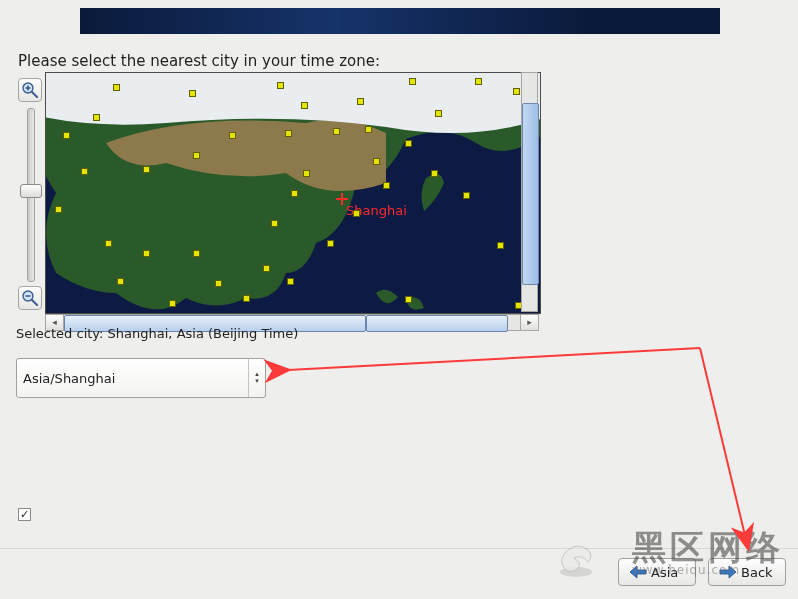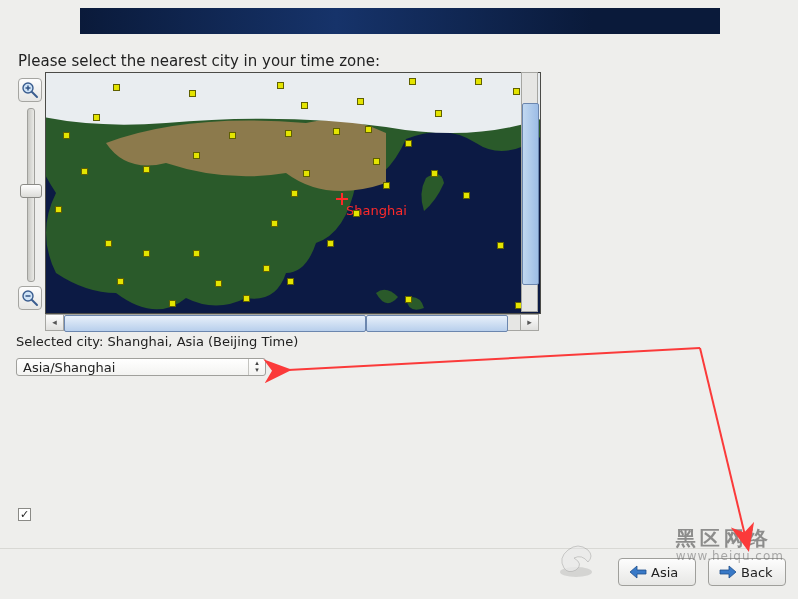--- a/index.html
+++ b/index.html
@@ -145,29 +145,29 @@
     height: 15px; width: 300px;
     background: linear-gradient(#e8f0fa,#b8cfec);
     border: 1px solid #6b86ae;
     border-radius: 2px;
   }
   .h-scroll .thumb.r2 { left: 320px; width: 140px; }
   
   .sel-city {
     position: absolute;
     left: 16px;
-    top: 334px;
+    top: 326px;
   }
   
   .tz-select {
     position: absolute;
     left: 16px;
     top: 358px;
     width: 250px;
-    height: 18px;
+    height: 40px;
     background: linear-gradient(#ffffff,#f3f3f1);
     border: 1px solid #a0a09c;
     border-radius: 3px;
     box-sizing: border-box;
     display: flex;
     align-items: center;
   }
   .tz-select .val {
     flex: 1;
     padding-left: 6px;
@@ -240,25 +240,25 @@
   }
   
   .wm {
     position: absolute;
     right: 14px;
     top: 530px;
     text-align: left;
     line-height: 1;
   }
   .wm .cn {
-    font-size: 20px;
+    font-size: 34px;
     font-weight: bold;
     color: rgba(60,60,60,0.55);
     letter-spacing: 4px;
-    font-family: Liberation Mono, monospace;
+    font-family: Liberation Sans, sans-serif;
   }
   .wm .url {
     font-size: 12px;
     color: rgba(110,110,110,0.55);
     letter-spacing: 1px;
   }
   .wm-icon {
     position: absolute;
     right: 200px;
     top: 534px;

